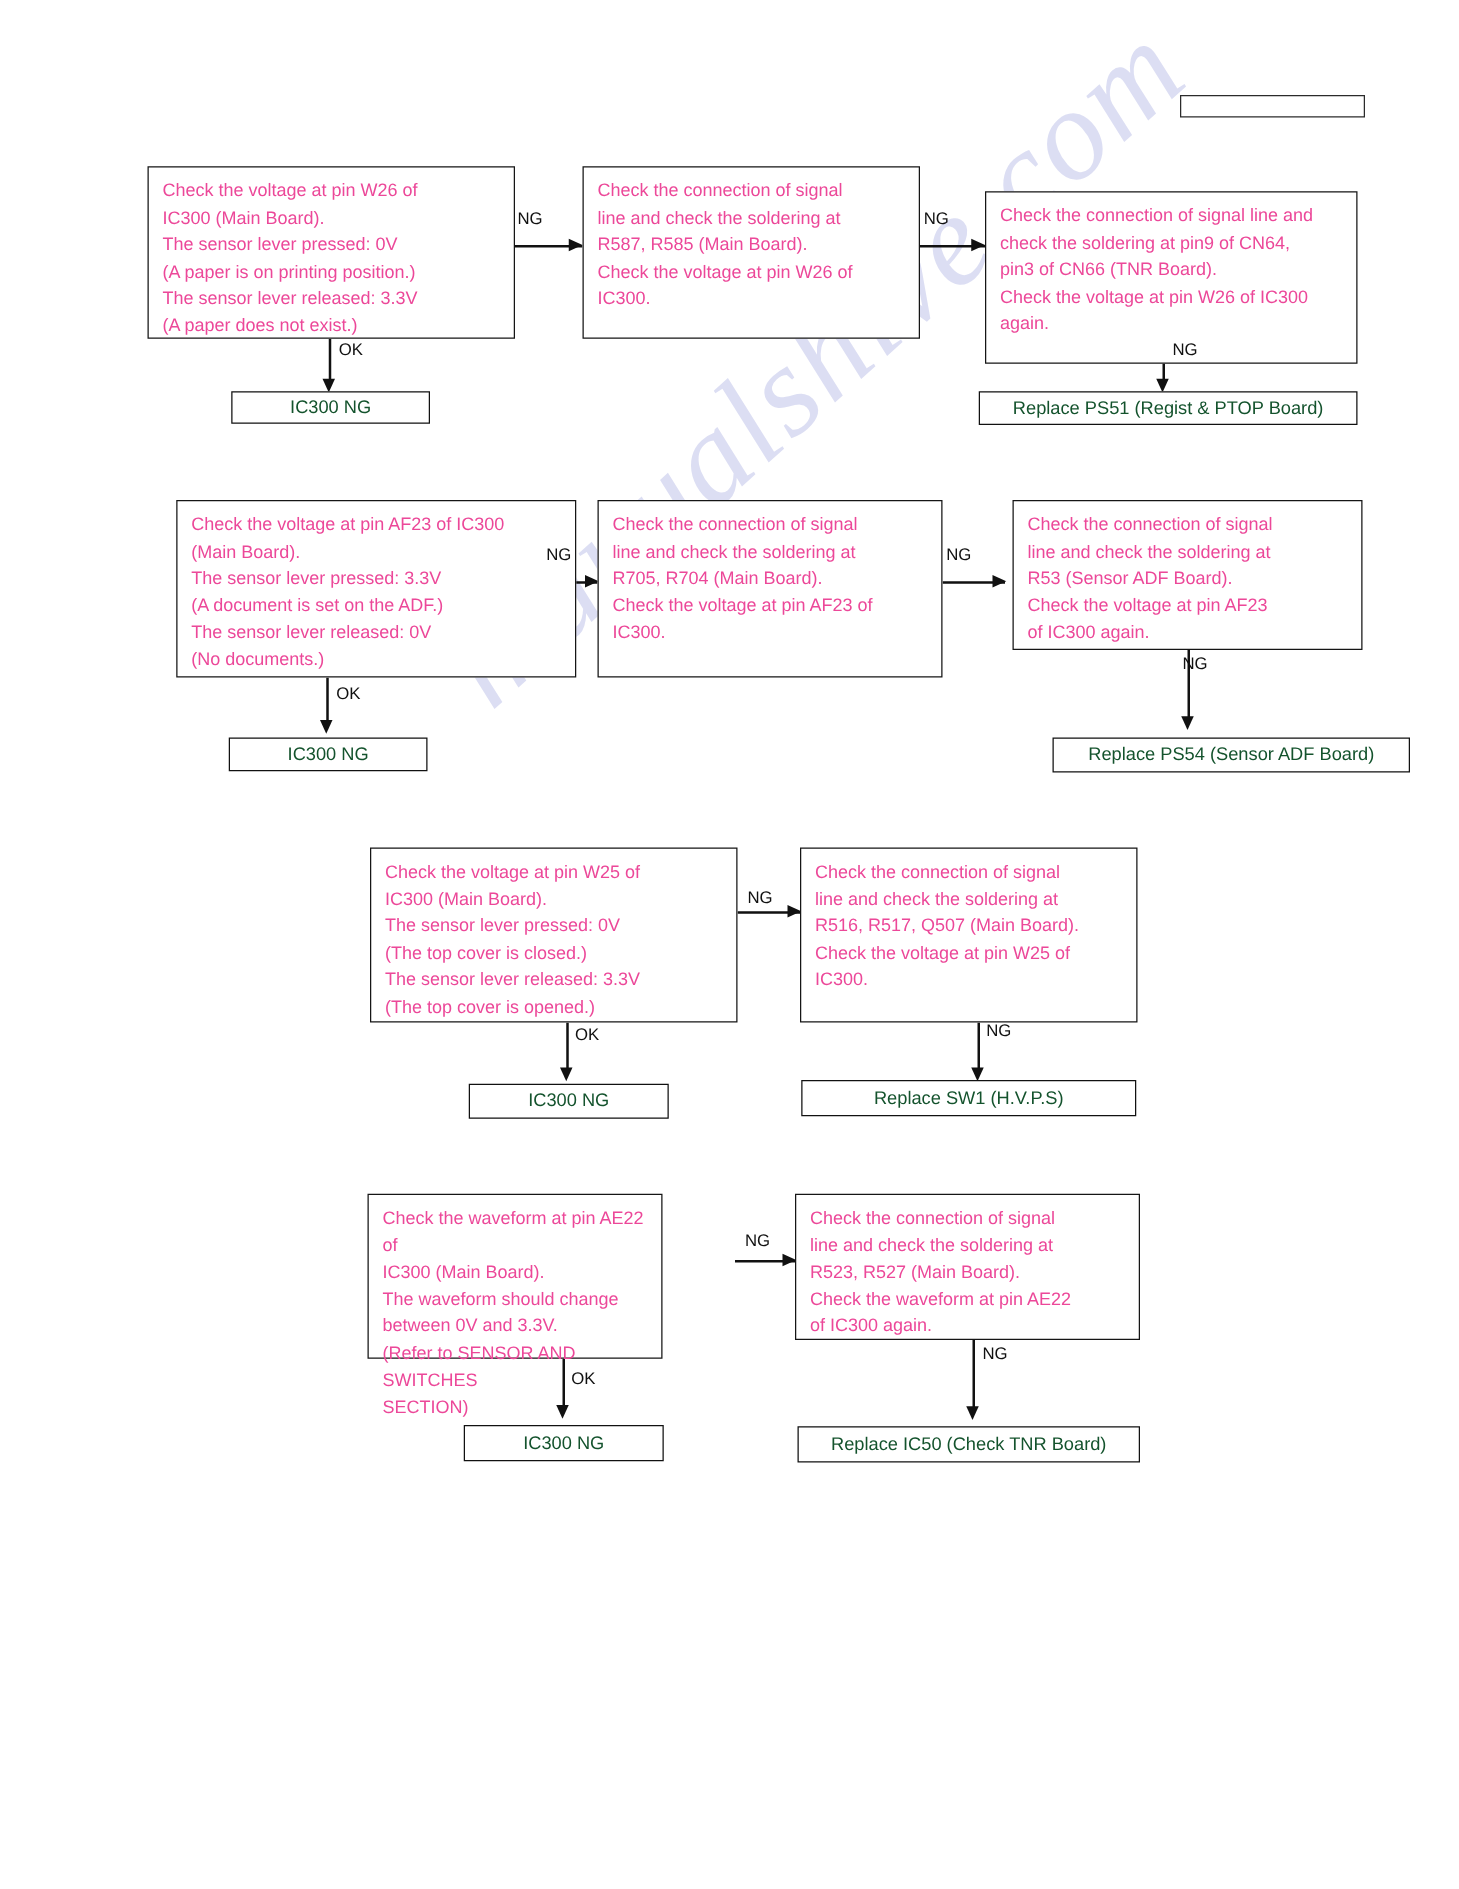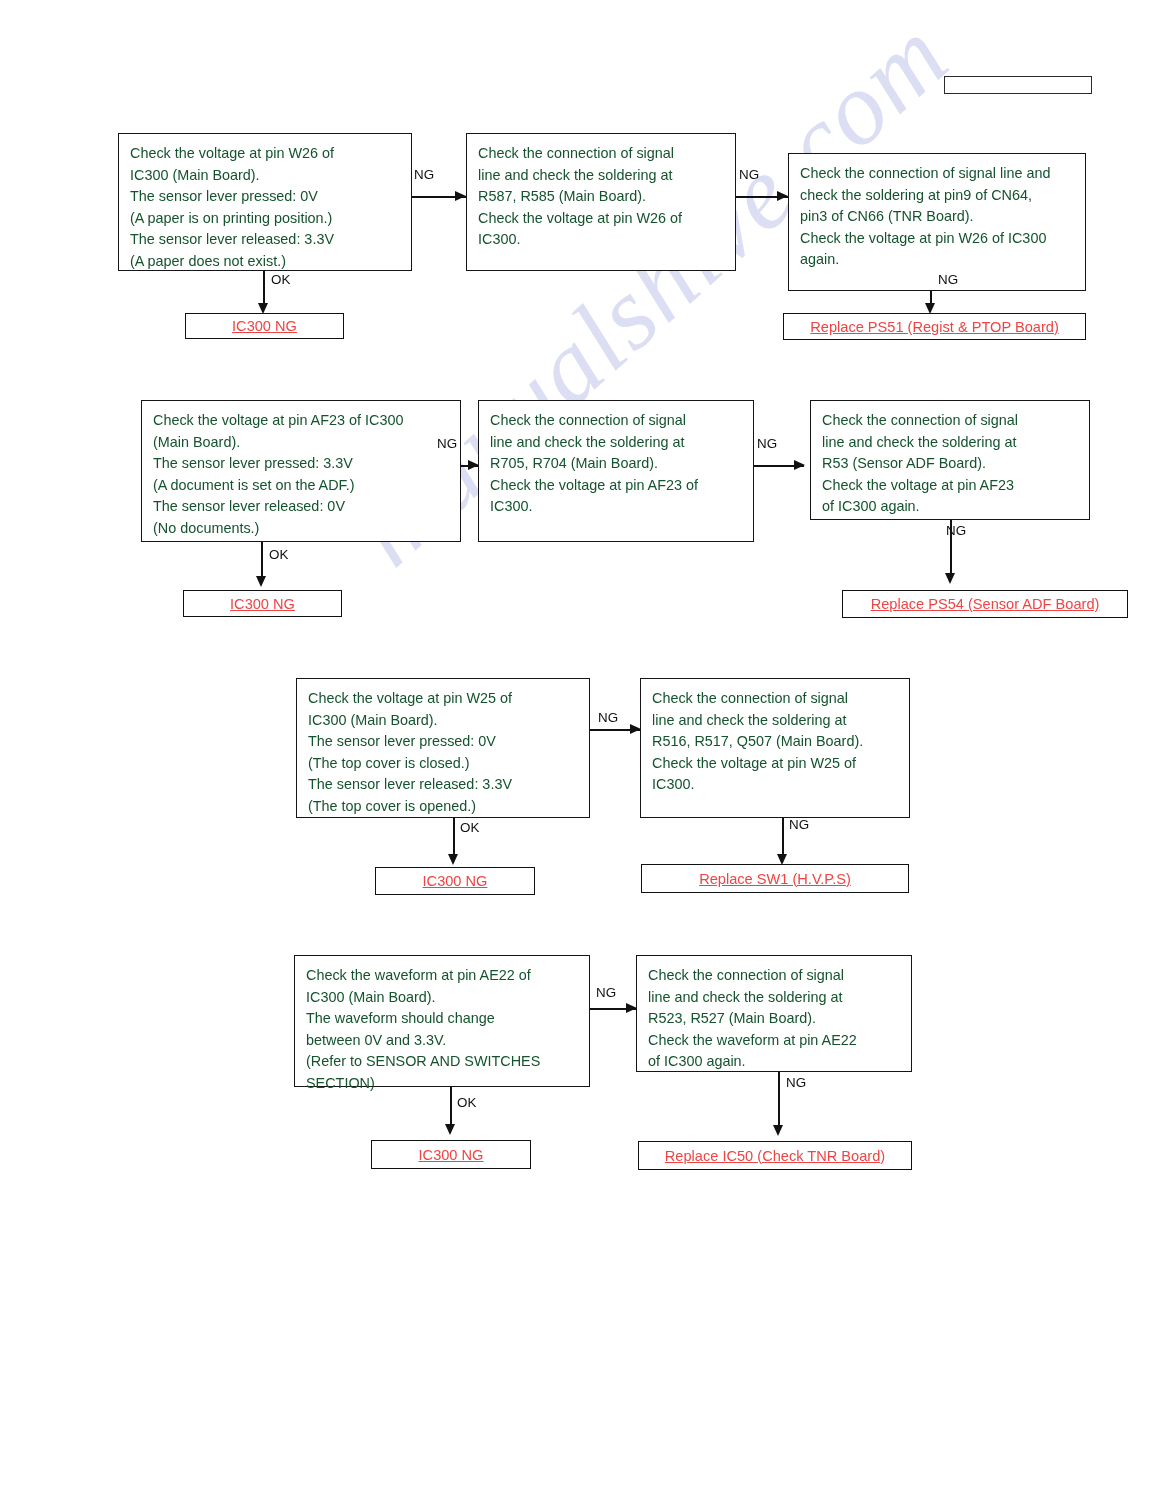--- a/index.html
+++ b/index.html
@@ -55,39 +55,38 @@
     box-sizing: border-box;
     border: 1.6px solid #151515;
     background: #ffffff;
     z-index: 3;
     padding: 9px 8px 6px 11px;
   }
   .flow-box .txt {
     font-size: 14.4px;
     line-height: 21.6px;
     white-space: pre-line;
-    color: #14532d;
+    color: #ec4899;
   }
 
   .term-box {
     position: absolute;
     box-sizing: border-box;
     border: 1.8px solid #111111;
     background: #ffffff;
     z-index: 3;
     display: flex;
     align-items: center;
     justify-content: center;
   }
   .term-box .txt {
     font-size: 14.6px;
     line-height: 18px;
-    color: #ef4444;
+    color: #14532d;
     white-space: nowrap;
-    text-decoration: underline;
   }
 
   
   .conn {
     position: absolute;
     z-index: 2;
   }
   .conn.v {
     width: 1.6px;
     background: #111111;
@@ -256,21 +255,21 @@
   <div class="txt">IC300 NG</div>
 </div>
 
 <div class="conn v" style="left:782px; top:818px; height:42px;"></div>
 <div class="arrow-down" style="left:777px; top:854px;"></div>
 <div class="edge-label" style="left:789px; top:818px;">NG</div>
 <div class="term-box" style="left:641px; top:864px; width:268px; height:29px;">
   <div class="txt">Replace SW1 (H.V.P.S)</div>
 </div>
 
-<div class="flow-box" style="left:294px; top:955px; width:296px; height:132px;">
+<div class="flow-box" style="left:294px; top:955px; width:236px; height:132px;">
   <div class="txt">Check the waveform at pin AE22 of
 IC300 (Main Board).
 The waveform should change
 between 0V and 3.3V.
 (Refer to SENSOR AND SWITCHES
 SECTION)</div>
 </div>
 
 <div class="conn h" style="left:588px; top:1008px; width:48px;"></div>
 <div class="arrow-right" style="left:626px; top:1003px;"></div>

